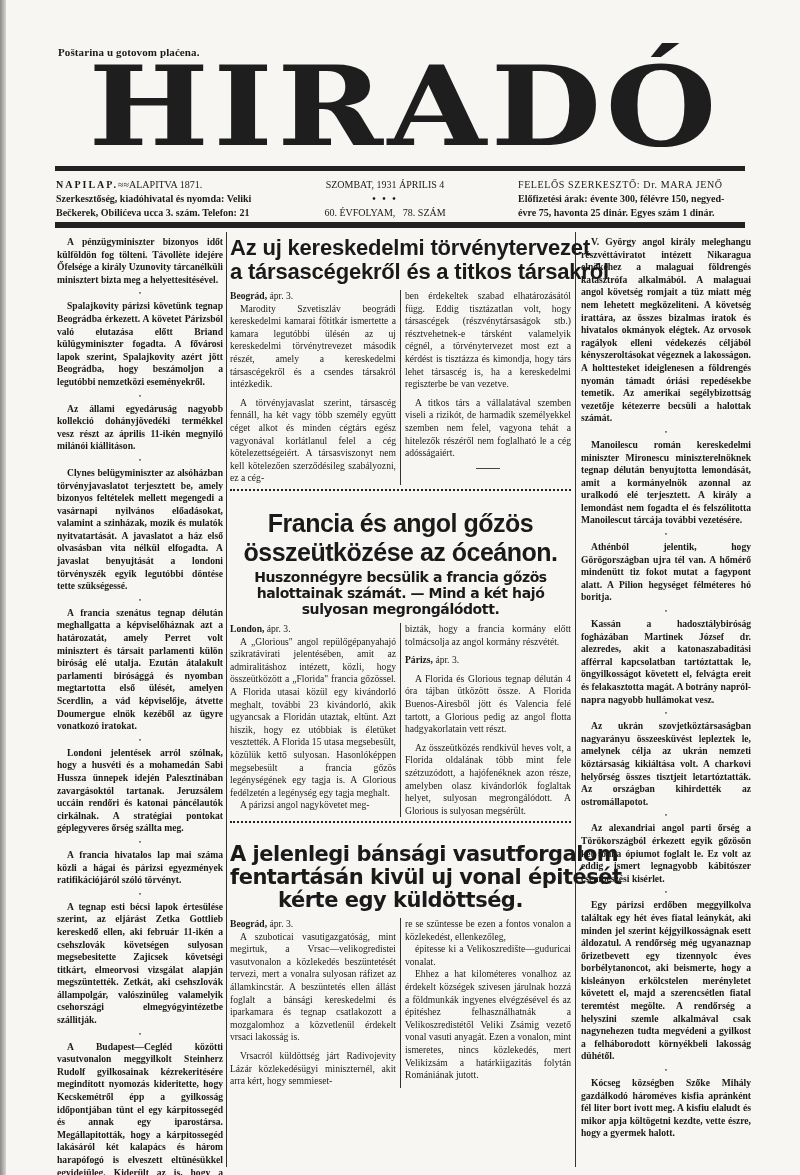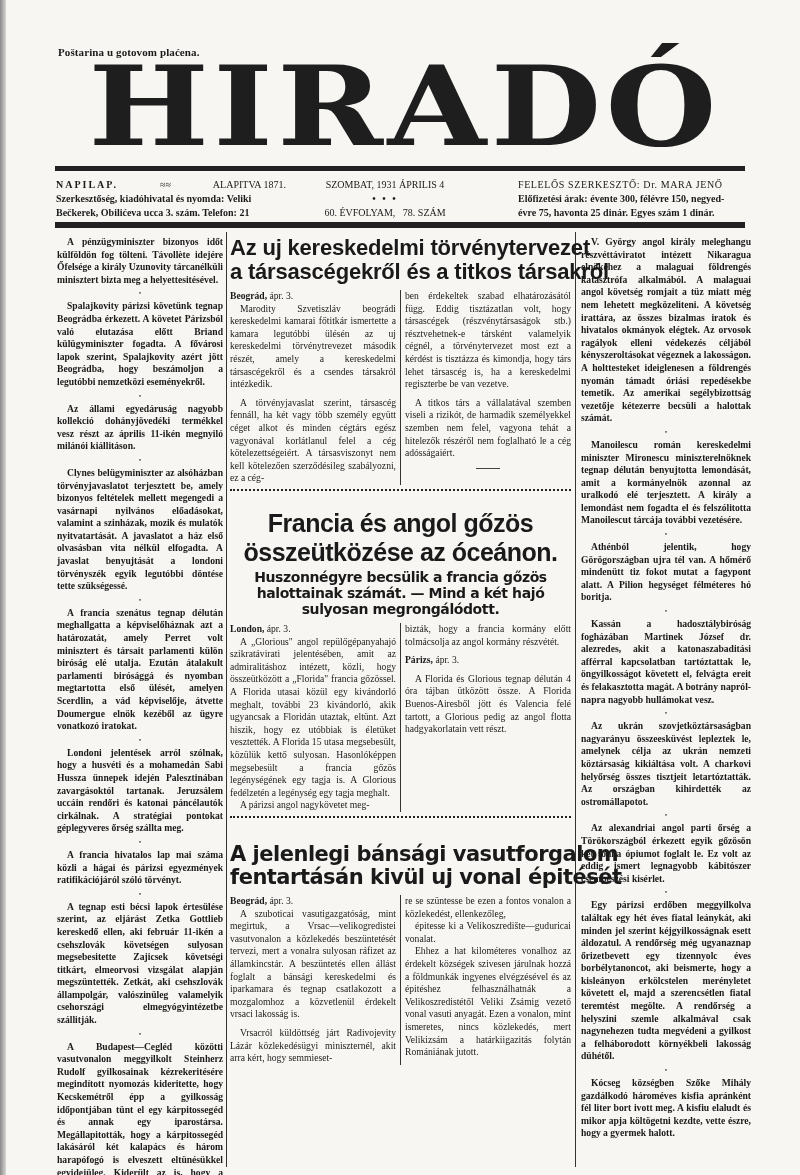--- a/index.html
+++ b/index.html
@@ -20,21 +20,21 @@
   .rule-heavy { position: absolute; left: 55px; width: 690px; height: 6px; background: #222; }
   .rule-heavy.top { top: 166px; height: 5px; }
   .rule-heavy.bottom { top: 222px; height: 6px; }
 
   .info { position: absolute; top: 178px; font-size: 10px; line-height: 14px; font-family: "Liberation Serif", serif; }
   .info b { font-weight: bold; }
   .info.left { left: 56px; width: 230px; }
   .info.center { left: 305px; width: 160px; text-align: center; }
   .info.right { left: 518px; width: 236px; }
   .info .row { white-space: nowrap; }
-  .info .spread { display: flex; justify-content: space-between; }
+  .info .spread { display: flex; }
   .info .dots { font-weight: bold; letter-spacing: 2px; }
 
   .col { position: absolute; font-size: 9.6px; line-height: 12.6px; text-align: justify; }
   .col p { margin: 0 0 0 0; text-indent: 10px; }
   .col .sep { text-align: center; font-size: 7px; line-height: 14px; color: #555; }
   .col-left { left: 57px; top: 236px; width: 166px; font-weight: bold; }
   .col-right { left: 581px; top: 236px; width: 170px; font-weight: bold; }
   .vrule { position: absolute; width: 1px; background: #333; }
 
   .center-block { position: absolute; left: 230px; width: 341px; }
@@ -157,28 +157,30 @@
       <p>A párizsi angol nagykövetet meg-</p>
     </div>
     <div class="divider"></div>
     <div class="c">
       <p style="text-indent:0">bizták, hogy a francia kormány előtt tolmácsolja az angol kormány részvétét.</p>
       <div class="dateline" style="margin-top:6px">
         <b>Párizs,</b>
         <span>ápr. 3.</span>
       </div>
       <p class="spacer-p">A Florida és Glorious tegnap délután 4 óra tájban ütközött össze. A Florida Buenos-Airesből jött és Valencia felé tartott, a Glorious pedig az angol flotta hadgyakorlatain vett részt.</p>
+      <p class="spacer-p">Az összeütközés rendkivül heves volt, a Florida oldalának több mint fele szétzuzódott, a hajófenéknek azon része, amelyben olasz kivándorlók foglaltak helyet, sulyosan megrongálódott. A Glorious is sulyosan megsérült.</p>
     </div>
   </div>
   <div class="dotted-rule"></div>
 </div>
 
 <div class="center-block headline3">
   <div class="h3">A jelenlegi bánsági vasutforgalom</div>
   <div class="h3">fentartásán kivül uj vonal épitését</div>
+  <div class="h3">kérte egy küldöttség.</div>
   <div class="twocol">
     <div class="c">
       <div class="dateline">
         <b>Beográd,</b>
         <span>ápr. 3.</span>
       </div>
       <p>A szuboticai vasutigazgatóság, mint megirtuk, a Vrsac—velikogredistei vasutvonalon a közlekedés beszüntetését tervezi, mert a vonalra sulyosan ráfizet az államkincstár. A beszüntetés ellen állást foglalt a bánsági kereskedelmi és iparkamara és tegnap csatlakozott a mozgalomhoz a közvetlenül érdekelt vrsaci lakosság is.</p>
       <p class="spacer-p">Vrsacról küldöttség járt Radivojevity Lázár közlekedésügyi miniszternél, akit arra kért, hogy semmieset-</p>
     </div>
     <div class="divider"></div>

